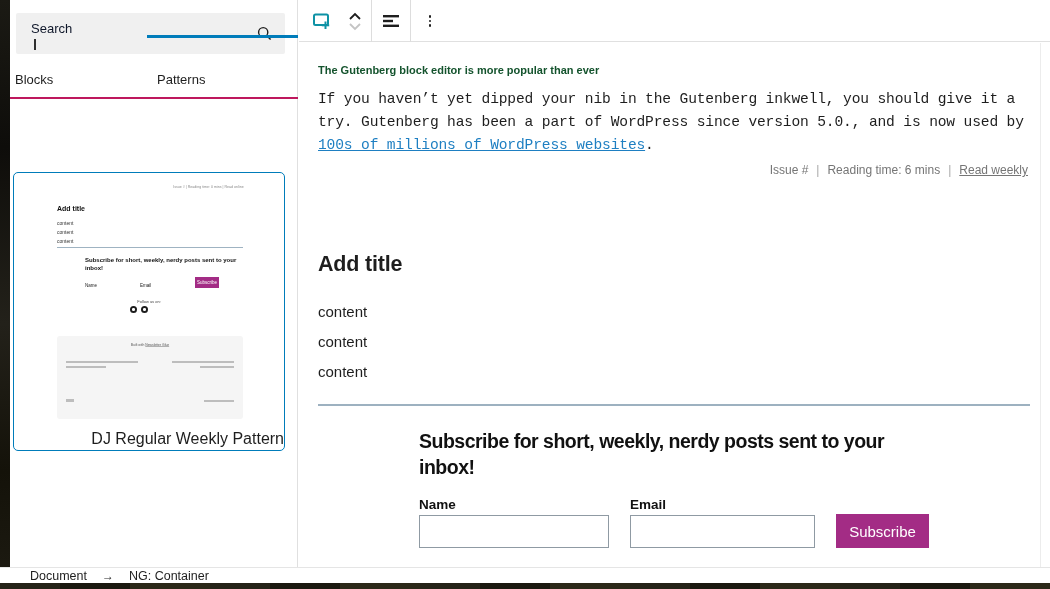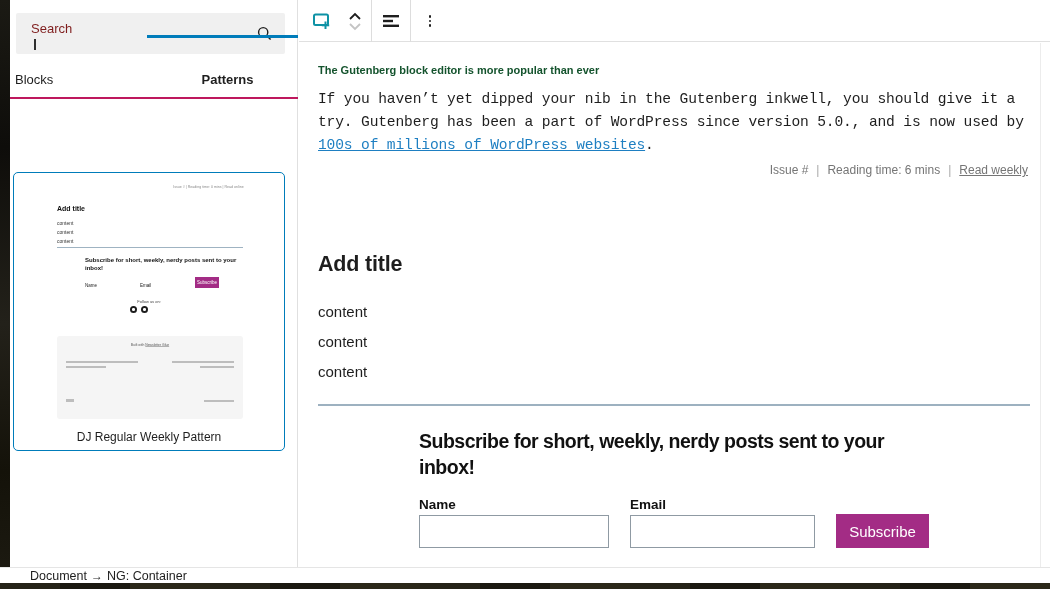--- a/index.html
+++ b/index.html
@@ -10,27 +10,27 @@
   
   .edge-left { position:absolute; left:0; top:0; width:10px; height:589px;
     background:linear-gradient(180deg,#1b1a14,#0e0d0a 25%,#23211a 55%,#141209 80%,#1d1b12); }
   .edge-bottom { position:absolute; left:0; top:583px; width:1050px; height:6px;
     background:repeating-linear-gradient(90deg,#242217 0 60px,#1a1810 60px 130px,#2b2819 130px 210px); }
   .top-black-bar { position:absolute; left:10px; top:0; width:45px; height:7px; background:#0a0a0a; }
 
   
   .sidebar { position:absolute; left:10px; top:0; width:288px; height:567px; background:#fff; border-right:1px solid #e0e0e0; }
   .search-box { position:absolute; left:6px; top:13px; width:269px; height:41px; background:#f0f0f0; border-radius:2px; }
-  .search-placeholder { position:absolute; left:15px; top:8px; font-size:13px; color:#7f1d1d; }
+  .search-placeholder { position:absolute; left:15px; top:8px; font-size:13px; color:#0f172a; }
   .search-caret { position:absolute; left:18px; top:26px; width:1.5px; height:11px; background:#2f2f2f; }
   .search-icon { position:absolute; right:13px; top:13px; width:15px; height:15px; }
   .tabs { position:absolute; left:0; top:62px; width:288px; height:37px; display:flex; border-bottom:2px solid #be185d; }
   .tab { flex:0 0 auto; height:100%; display:flex; align-items:center; font-size:13px; cursor:pointer; }
   .tab-blocks { width:137px; padding-left:5px; }
-  .tab-patterns { width:151px; padding-left:10px; font-weight:700;justify-content:center; }
+  .tab-patterns { width:151px; padding-left:10px; font-weight:400; }
   .tab-underline { position:absolute; left:137px; top:35px; width:151px; height:3px; background:#007cba; }
   .filter-dropdown { position:absolute; left:6px; top:116px; width:168px; height:24px; border:1px solid #757575; border-radius:2px;
     display:flex; align-items:center; padding:0 8px 0 10px; font-size:12px; gap:8px; background:#fff; cursor:pointer; }
   .filter-dropdown .chev { margin-left:auto; font-size:10px; color:#1e1e1e; line-height:1; }
 
   
   .pattern-card { position:absolute; left:3px; top:172px; width:272px; height:279px; border:1.5px solid #007cba; border-radius:5px; background:#fff; cursor:pointer; }
   .mini { position:absolute; left:0; top:0; width:100%; height:250px; }
   .mini-meta { position:absolute; top:12px; right:40px; font-size:8px; color:#8a8a8a; transform:scale(.45); transform-origin:right top; white-space:nowrap; }
   .mini-title { position:absolute; left:43px; top:32px; font-size:7px; font-weight:bold; color:#111; }
@@ -39,21 +39,21 @@
   .mini-sub-heading { position:absolute; left:71px; top:83px; width:155px; font-size:6px; line-height:8px; font-weight:bold; color:#111; }
   .mini-label { position:absolute; top:110px; font-size:4.5px; color:#222; }
   .mini-btn { position:absolute; left:181px; top:104px; width:24px; height:11px; background:#a32c85; color:#fff; font-size:4.5px; display:flex; align-items:center; justify-content:center; }
   .mini-follow { position:absolute; left:0; top:126px; width:100%; text-align:center; font-size:8px; color:#444; transform:scale(.5); transform-origin:center top; }
   .mini-social { position:absolute; top:133px; width:7px; height:7px; border-radius:50%; background:#1c1c1c; }
   .mini-social::after { content:""; position:absolute; left:2.2px; top:2.2px; width:2.5px; height:2.5px; border-radius:50%; background:#fff; }
   .mini-footer { position:absolute; left:43px; top:163px; width:186px; height:83px; background:#f5f5f5; border-radius:3px; }
   .mini-built { position:absolute; left:0; top:7px; width:100%; text-align:center; font-size:8px; color:#555; transform:scale(.42); transform-origin:center top; white-space:nowrap; }
   .mini-built u { text-decoration:underline; }
   .tiny-bar { position:absolute; height:2px; background:#bdbdbd; }
-  .pattern-label { position:absolute; left:0; top:257px; width:100%; text-align:center; font-size:12px; color:#1e1e1e; }
+  .pattern-label { position:absolute; left:0; top:257px; width:100%; text-align:right; font-size:16px; color:#1e1e1e; }
 
   
   .toolbar { position:absolute; left:299px; top:0; width:751px; height:42px; background:#fff; border-bottom:1px solid #e0e0e0; }
   .tb-divider { position:absolute; top:0; width:1px; height:42px; background:#ddd; }
   .tb-btn { position:absolute; top:0; height:42px; display:flex; align-items:center; justify-content:center; cursor:pointer; }
   .mover { flex-direction:column; gap:1px; }
   .kebab span { display:block; width:2.5px; height:2.5px; border-radius:50%; background:#1e1e1e; margin:2px 0; }
 
   
   .canvas { position:absolute; left:299px; top:42px; width:751px; height:525px; background:#fff; }
@@ -68,21 +68,21 @@
   .content-line { position:absolute; left:318px; font-size:15px; color:#1e1e1e; }
   .doc-hr { position:absolute; left:318px; top:404px; width:712px; height:2px; background:#9db1c0; }
   .sub-heading { position:absolute; left:419px; top:428px; width:520px; font-size:19.5px; line-height:26px; font-weight:bold; letter-spacing:-0.5px; color:#111; }
   .field-label { position:absolute; top:497px; font-size:13.5px; font-weight:bold; color:#111; }
   .field-input { position:absolute; top:515px; height:33px; border:1px solid #8f9aa3; background:#fff; border-radius:0; font-size:14px; padding:0 8px; outline:none; }
   .subscribe-btn { position:absolute; left:836px; top:514px; width:93px; height:34px; background:#a32c85; color:#fff; border:none;
     font-family:"Liberation Sans",sans-serif; font-size:15px; display:flex; align-items:center; justify-content:center; cursor:pointer; }
 
   
   .breadcrumb { position:absolute; left:0; top:567px; width:1050px; height:16px; background:#fff; border-top:1px solid #e5e5e5;
-    display:flex; align-items:center; padding-left:30px; gap:4px; font-size:12.5px; color:#1e1e1e; }
+    display:flex; align-items:center; padding-left:30px; gap:15px; font-size:12.5px; color:#1e1e1e; }
   .breadcrumb .crumb { cursor:pointer; }
   .breadcrumb .arrow { color:#1e1e1e; font-size:12px; }
 </style>
 </head>
 <body>
 
 <div id="root">
 
   <div class="edge-left"></div>
   <div class="top-black-bar"></div>

